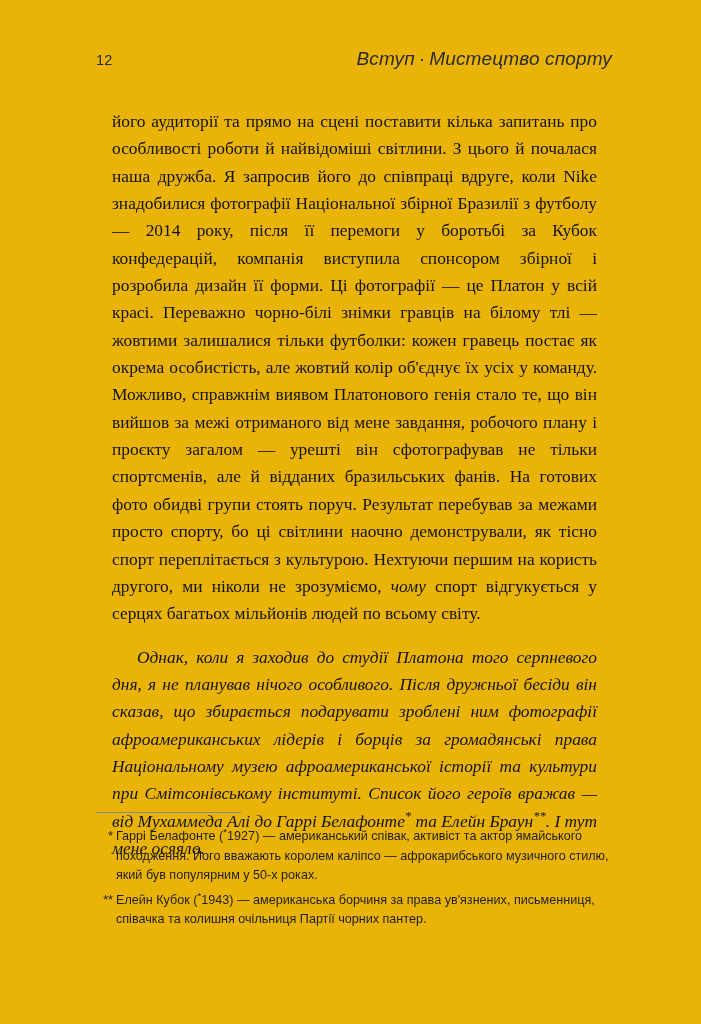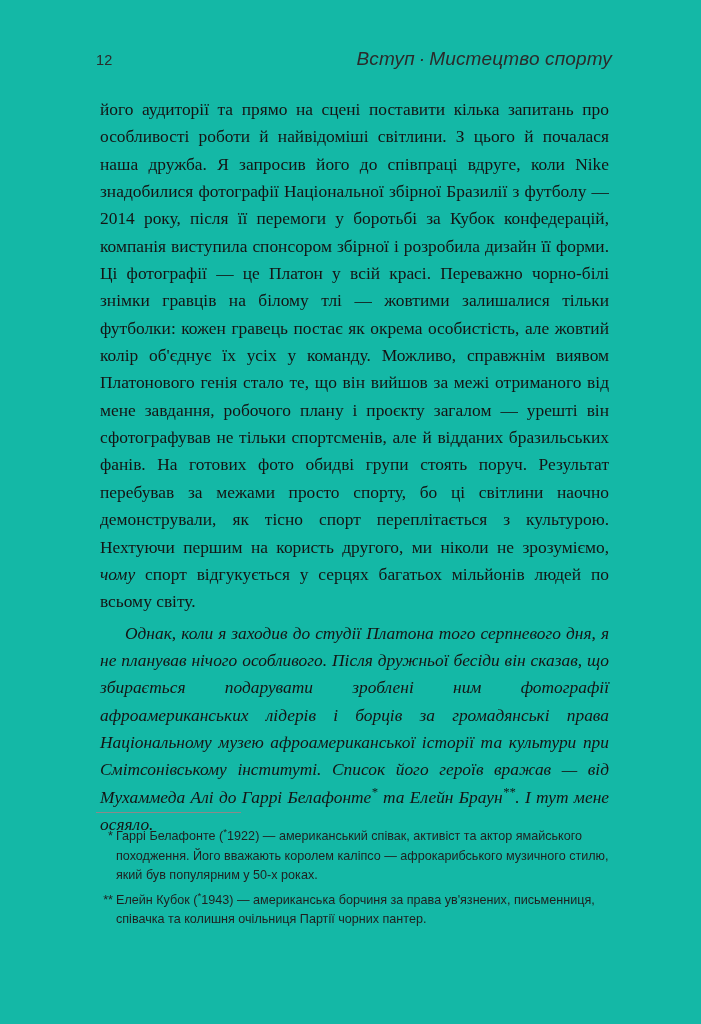--- a/index.html
+++ b/index.html
@@ -13,21 +13,21 @@
     font-family: "Liberation Serif", "DejaVu Serif", serif;
     color: #1a1a1a;
     -webkit-font-smoothing: antialiased;
   }
 
   .page {
     position: relative;
     width: 701px;
     height: 1024px;
     margin: 0 auto;
-    background: #14b8a6;
+    background: #eab308;
     box-sizing: border-box;
     overflow: hidden;
   }
 
   
   .running-head {
     position: absolute;
     top: 48px;
     left: 96px;
     width: 516px;
@@ -59,21 +59,21 @@
 
   
   .textblock {
     position: absolute;
     top: 92px;
     left: 96px;
     width: 517px;
   }
 
   .textblock p {
-    margin: 4px;
+    margin: 16px;
     font-size: 17.4px;
     line-height: 27.35px;
     text-align: justify;
     text-justify: inter-word;
     hyphens: manual;
     color: #141414;
   }
 
   .textblock p.indent {
     text-indent: 25px;
@@ -157,21 +157,21 @@
   <div class="textblock" id="body-text">
       <p><span>його аудиторії та прямо на сцені поставити кілька запитань про особливості роботи й найвідоміші світлини. З цього й почалася наша дружба. Я запросив його до співпраці вдруге, коли Nike знадобилися фотографії Національної збірної Бразилії з футболу — 2014 року, після її перемоги у боротьбі за Кубок конфедерацій, компанія виступила спонсором збірної і розробила дизайн її форми. Ці фотографії — це Платон у всій красі. Переважно чорно-білі знімки гравців на білому тлі — жовтими залишалися тільки футболки: кожен гравець постає як окрема особистість, але жовтий колір об'єднує їх усіх у команду. Можливо, справжнім виявом Платонового генія стало те, що він вийшов за межі отриманого від мене завдання, робочого плану і проєкту загалом — урешті він сфотографував не тільки спортсменів, але й відданих бразильських фанів. На готових фото обидві групи стоять поруч. Результат перебував за межами просто спорту, бо ці світлини наочно демонстрували, як тісно спорт переплітається з культурою. Нехтуючи першим на користь другого, ми ніколи не зрозуміємо, </span><em>чому</em><span> спорт відгукується у серцях багатьох мільйонів людей по всьому світу.</span></p>
       <p class="indent"><span>Однак, коли я заходив до студії Платона того серпневого дня, я не планував нічого особливого. Після дружньої бесіди він сказав, що збирається подарувати зроблені ним фотографії афроамериканських лідерів і борців за громадянські права Національному музею афроамериканської історії та культури при Смітсонівському інституті. Список його героїв вражав — від Мухаммеда Алі до Гаррі Белафонте</span><sup class="fnmark">*</sup><span> та Елейн Браун</span><sup class="fnmark">**</sup><span>. І тут мене осяяло.</span></p>
     </div>
 
   <div class="footnotes">
     <div class="fn-rule"></div>
     <div id="footnote-list">
         <div class="footnote">
           <span class="marker">*</span>
-          <span class="body"><span>Гаррі Белафонте (</span><sup>*</sup><span>1922</span><span>) — американський співак, активіст та актор ямайського походження. Його вважають королем каліпсо — афрокарибського музичного стилю, який був популярним у 50-х роках.</span></span>
+          <span class="body"><span>Гаррі Белафонте (</span><sup>*</sup><span>1927</span><span>) — американський співак, активіст та актор ямайського походження. Його вважають королем каліпсо — афрокарибського музичного стилю, який був популярним у 50-х роках.</span></span>
         </div>
         <div class="footnote">
           <span class="marker dbl">**</span>
           <span class="body"><span>Елейн Кубок (</span><sup>*</sup><span>1943</span><span>) — американська борчиня за права ув'язнених, письменниця, співачка та колишня очільниця Партії чорних пантер.</span></span>
         </div>
       </div>
   </div>
 
 </div>
 

